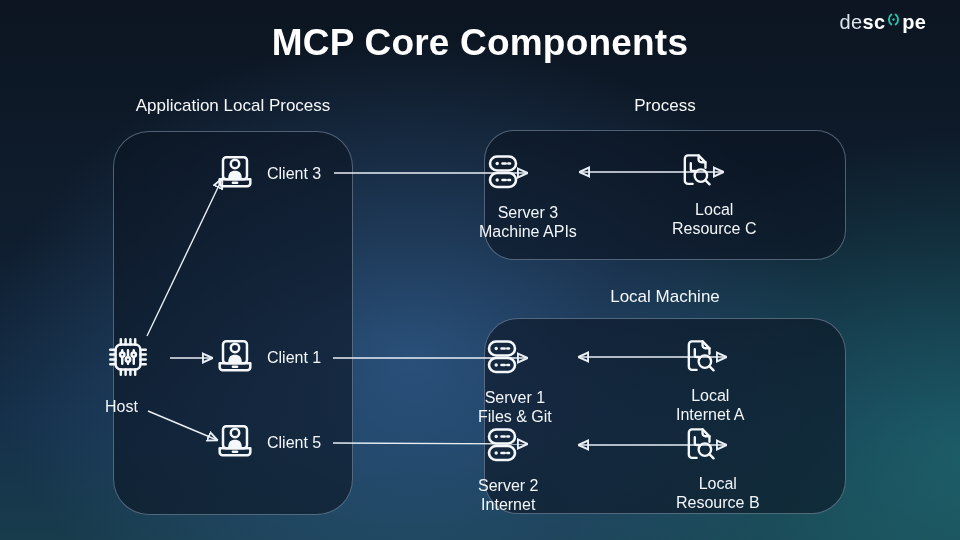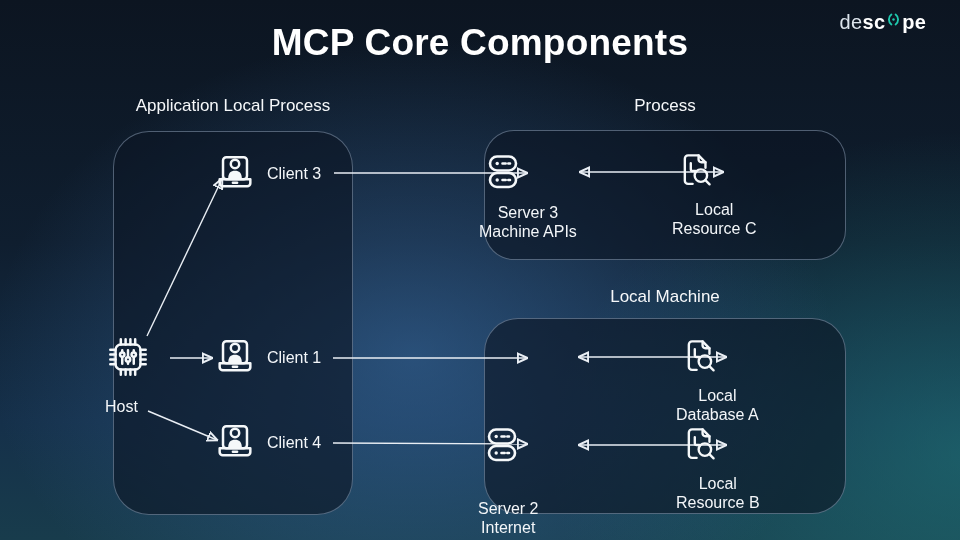--- a/index.html
+++ b/index.html
@@ -44,21 +44,21 @@
 
   #node-host      { left:105px; top:334px; width:80px; }
   #node-host .node-sub { margin-top:17px; }
   #node-client3   { left:212px; top:151px; }
   #node-client1   { left:212px; top:335px; }
   #node-client2   { left:212px; top:420px; }
   #node-server3   { left:479px; top:148px; width:150px; }
   #node-resourceC { left:672px; top:149px; width:150px; }
   #node-server1   { left:478px; top:333px; width:150px; }
   #node-resourceA { left:676px; top:335px; width:150px; }
-  #node-server2   { left:478px; top:421px; width:150px;gap:23px; }
+  #node-server2   { left:478px; top:421px; width:150px; }
   #node-resourceB { left:676px; top:423px; width:150px; }
 
   .icon svg { display:block; stroke:#f5f8fa; fill:none; stroke-width:2.6; stroke-linecap:round; stroke-linejoin:round; }
   .o-icon svg { stroke:#1fc9ae; stroke-width:2.5; fill:none; stroke-linecap:round; display:block; }
 </style>
 </head>
 <body>
 
 <div class="slide">
 
@@ -164,21 +164,21 @@
         </svg>
       </span>
     <span class="node-label">Client 1</span>
   </div>
   <div class="node-h" id="node-client2">
     <span class="icon">
         <svg width="46" height="46">
           <use href="#sym-laptop"></use>
         </svg>
       </span>
-    <span class="node-label">Client 4</span>
+    <span class="node-label">Client 5</span>
   </div>
 
   <div class="node-v" id="node-server3">
     <span class="icon">
         <svg width="48" height="48">
           <use href="#sym-server"></use>
         </svg>
       </span>
     <div class="node-sub">
         <div>Server 3</div>
@@ -190,29 +190,40 @@
         <svg width="44" height="44">
           <use href="#sym-docsearch"></use>
         </svg>
       </span>
     <div class="node-sub">
         <div>Local</div>
         <div>Resource C</div>
       </div>
   </div>
 
+  <div class="node-v" id="node-server1">
+    <span class="icon">
+        <svg width="48" height="48">
+          <use href="#sym-server"></use>
+        </svg>
+      </span>
+    <div class="node-sub">
+        <div>Server 1</div>
+        <div>Files &amp; Git</div>
+      </div>
+  </div>
   <div class="node-v" id="node-resourceA">
     <span class="icon">
         <svg width="44" height="44">
           <use href="#sym-docsearch"></use>
         </svg>
       </span>
     <div class="node-sub">
         <div>Local</div>
-        <div>Database A</div>
+        <div>Internet A</div>
       </div>
   </div>
   <div class="node-v" id="node-server2">
     <span class="icon">
         <svg width="48" height="48">
           <use href="#sym-server"></use>
         </svg>
       </span>
     <div class="node-sub">
         <div>Server 2</div>

